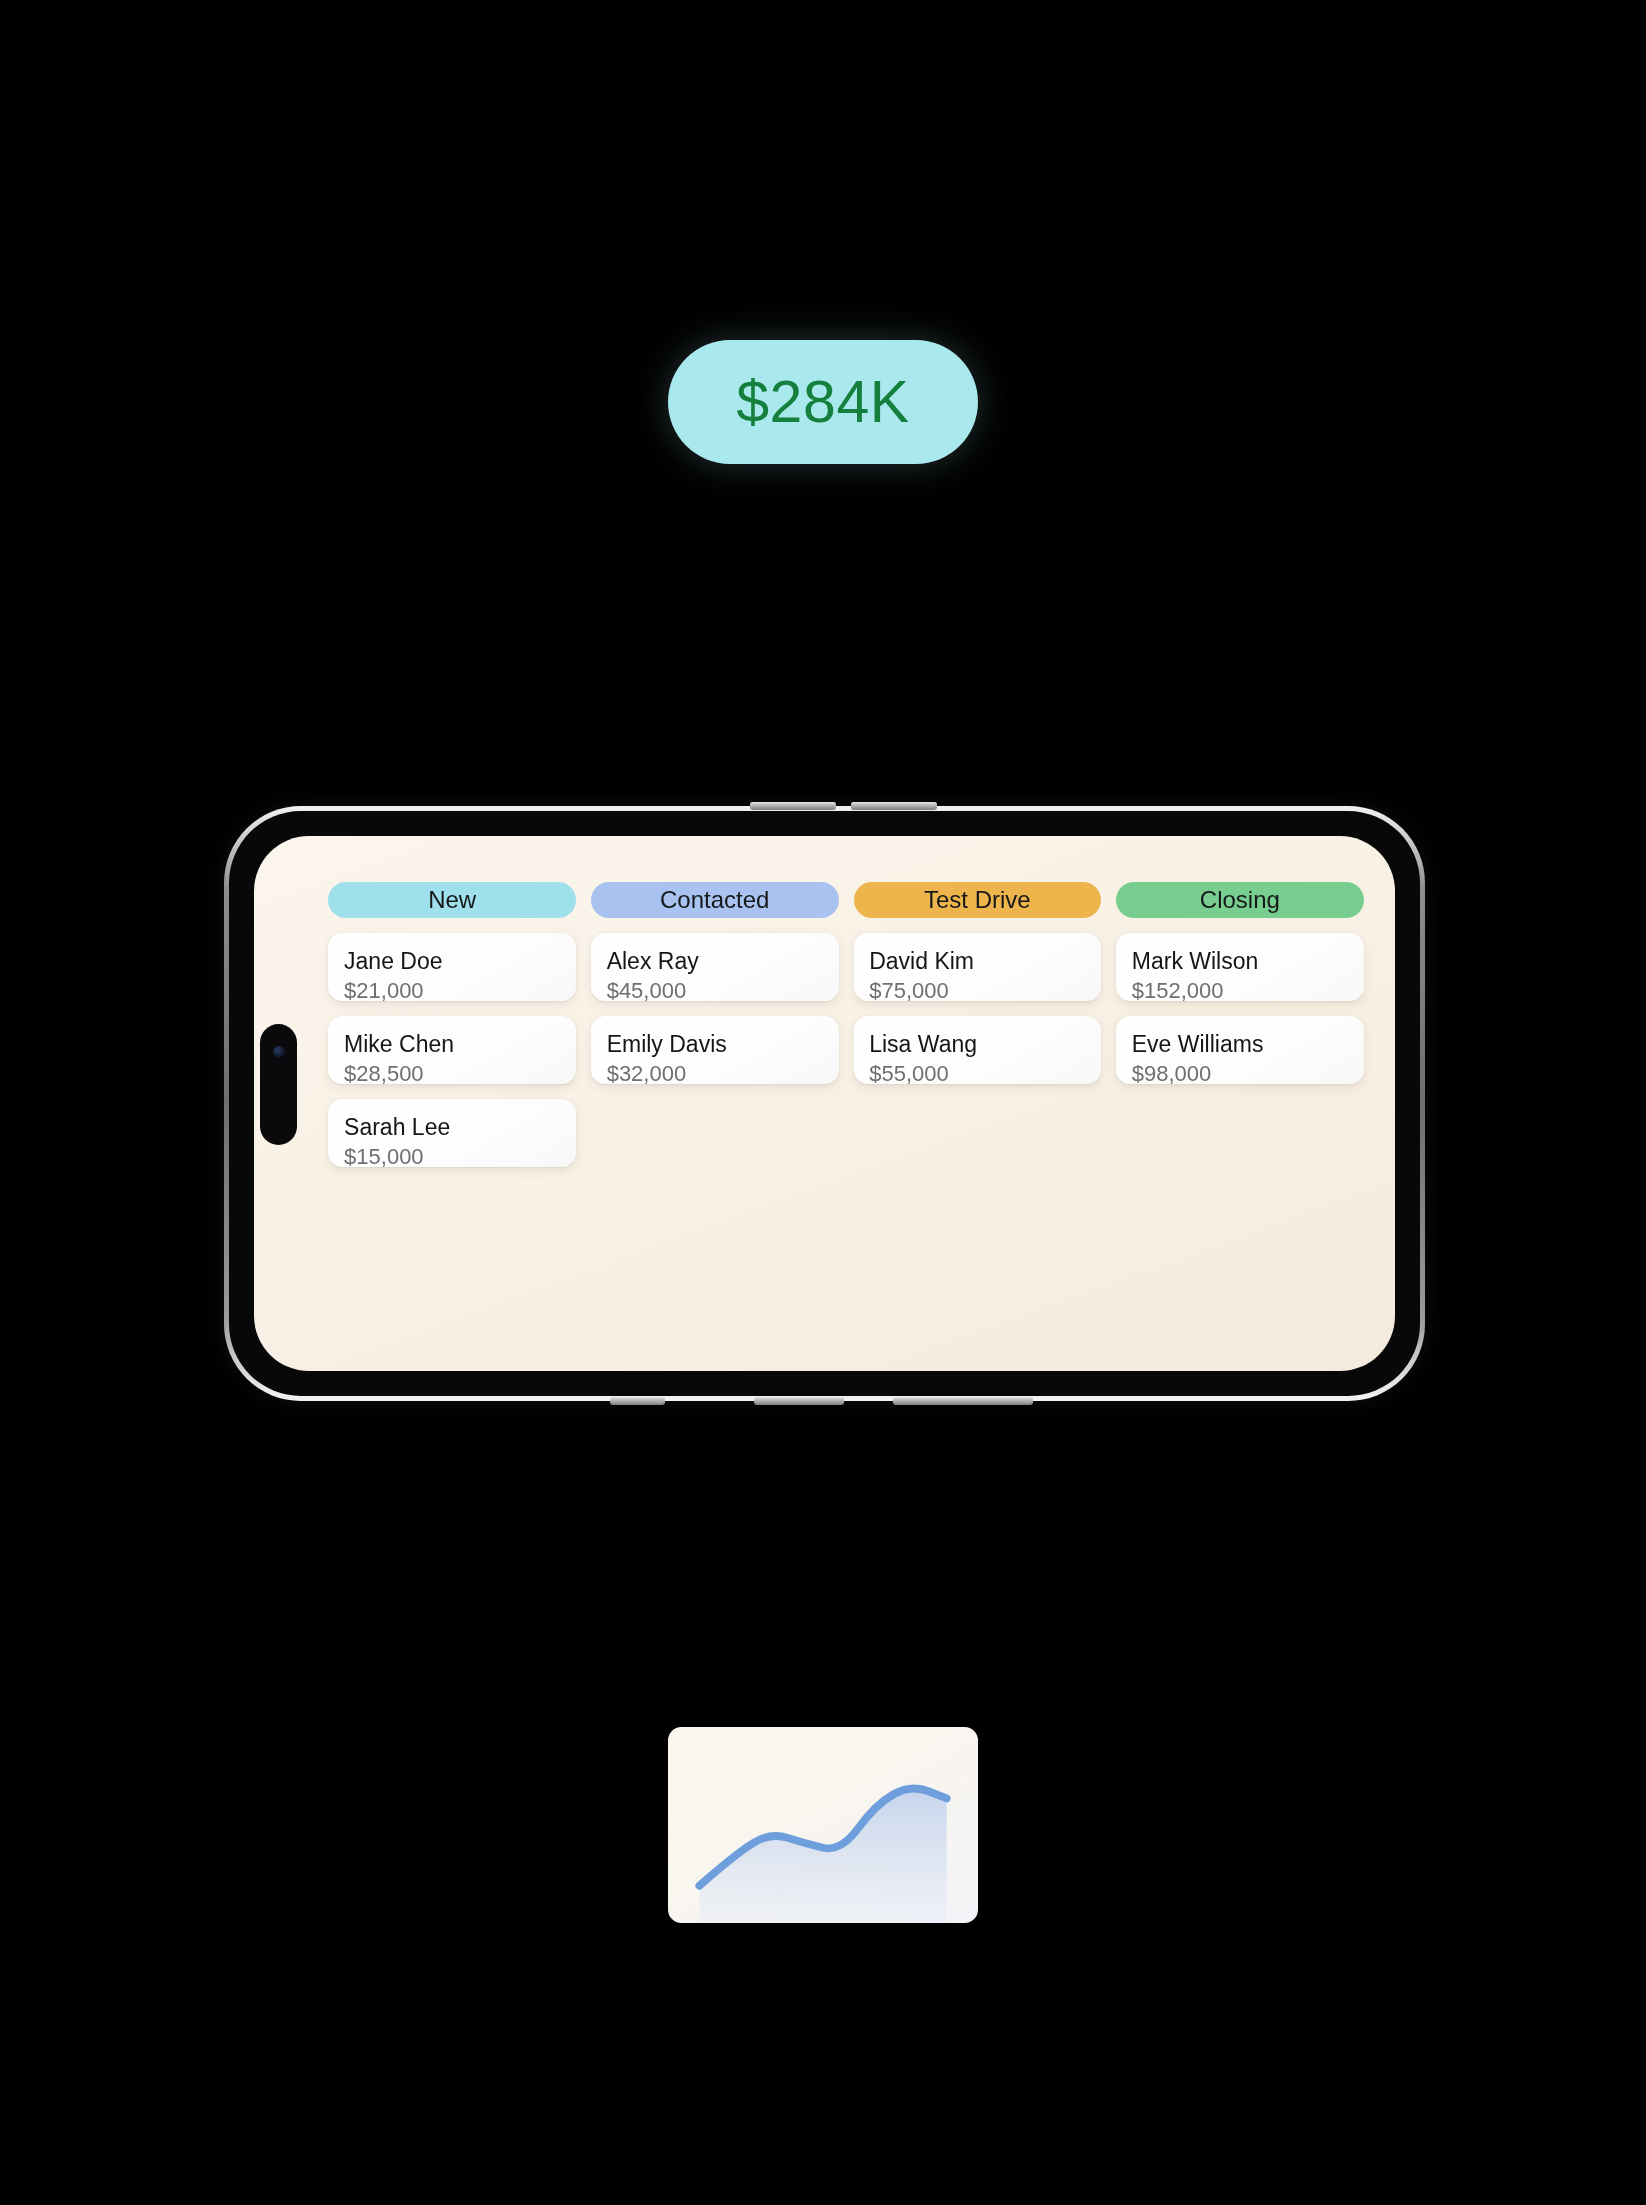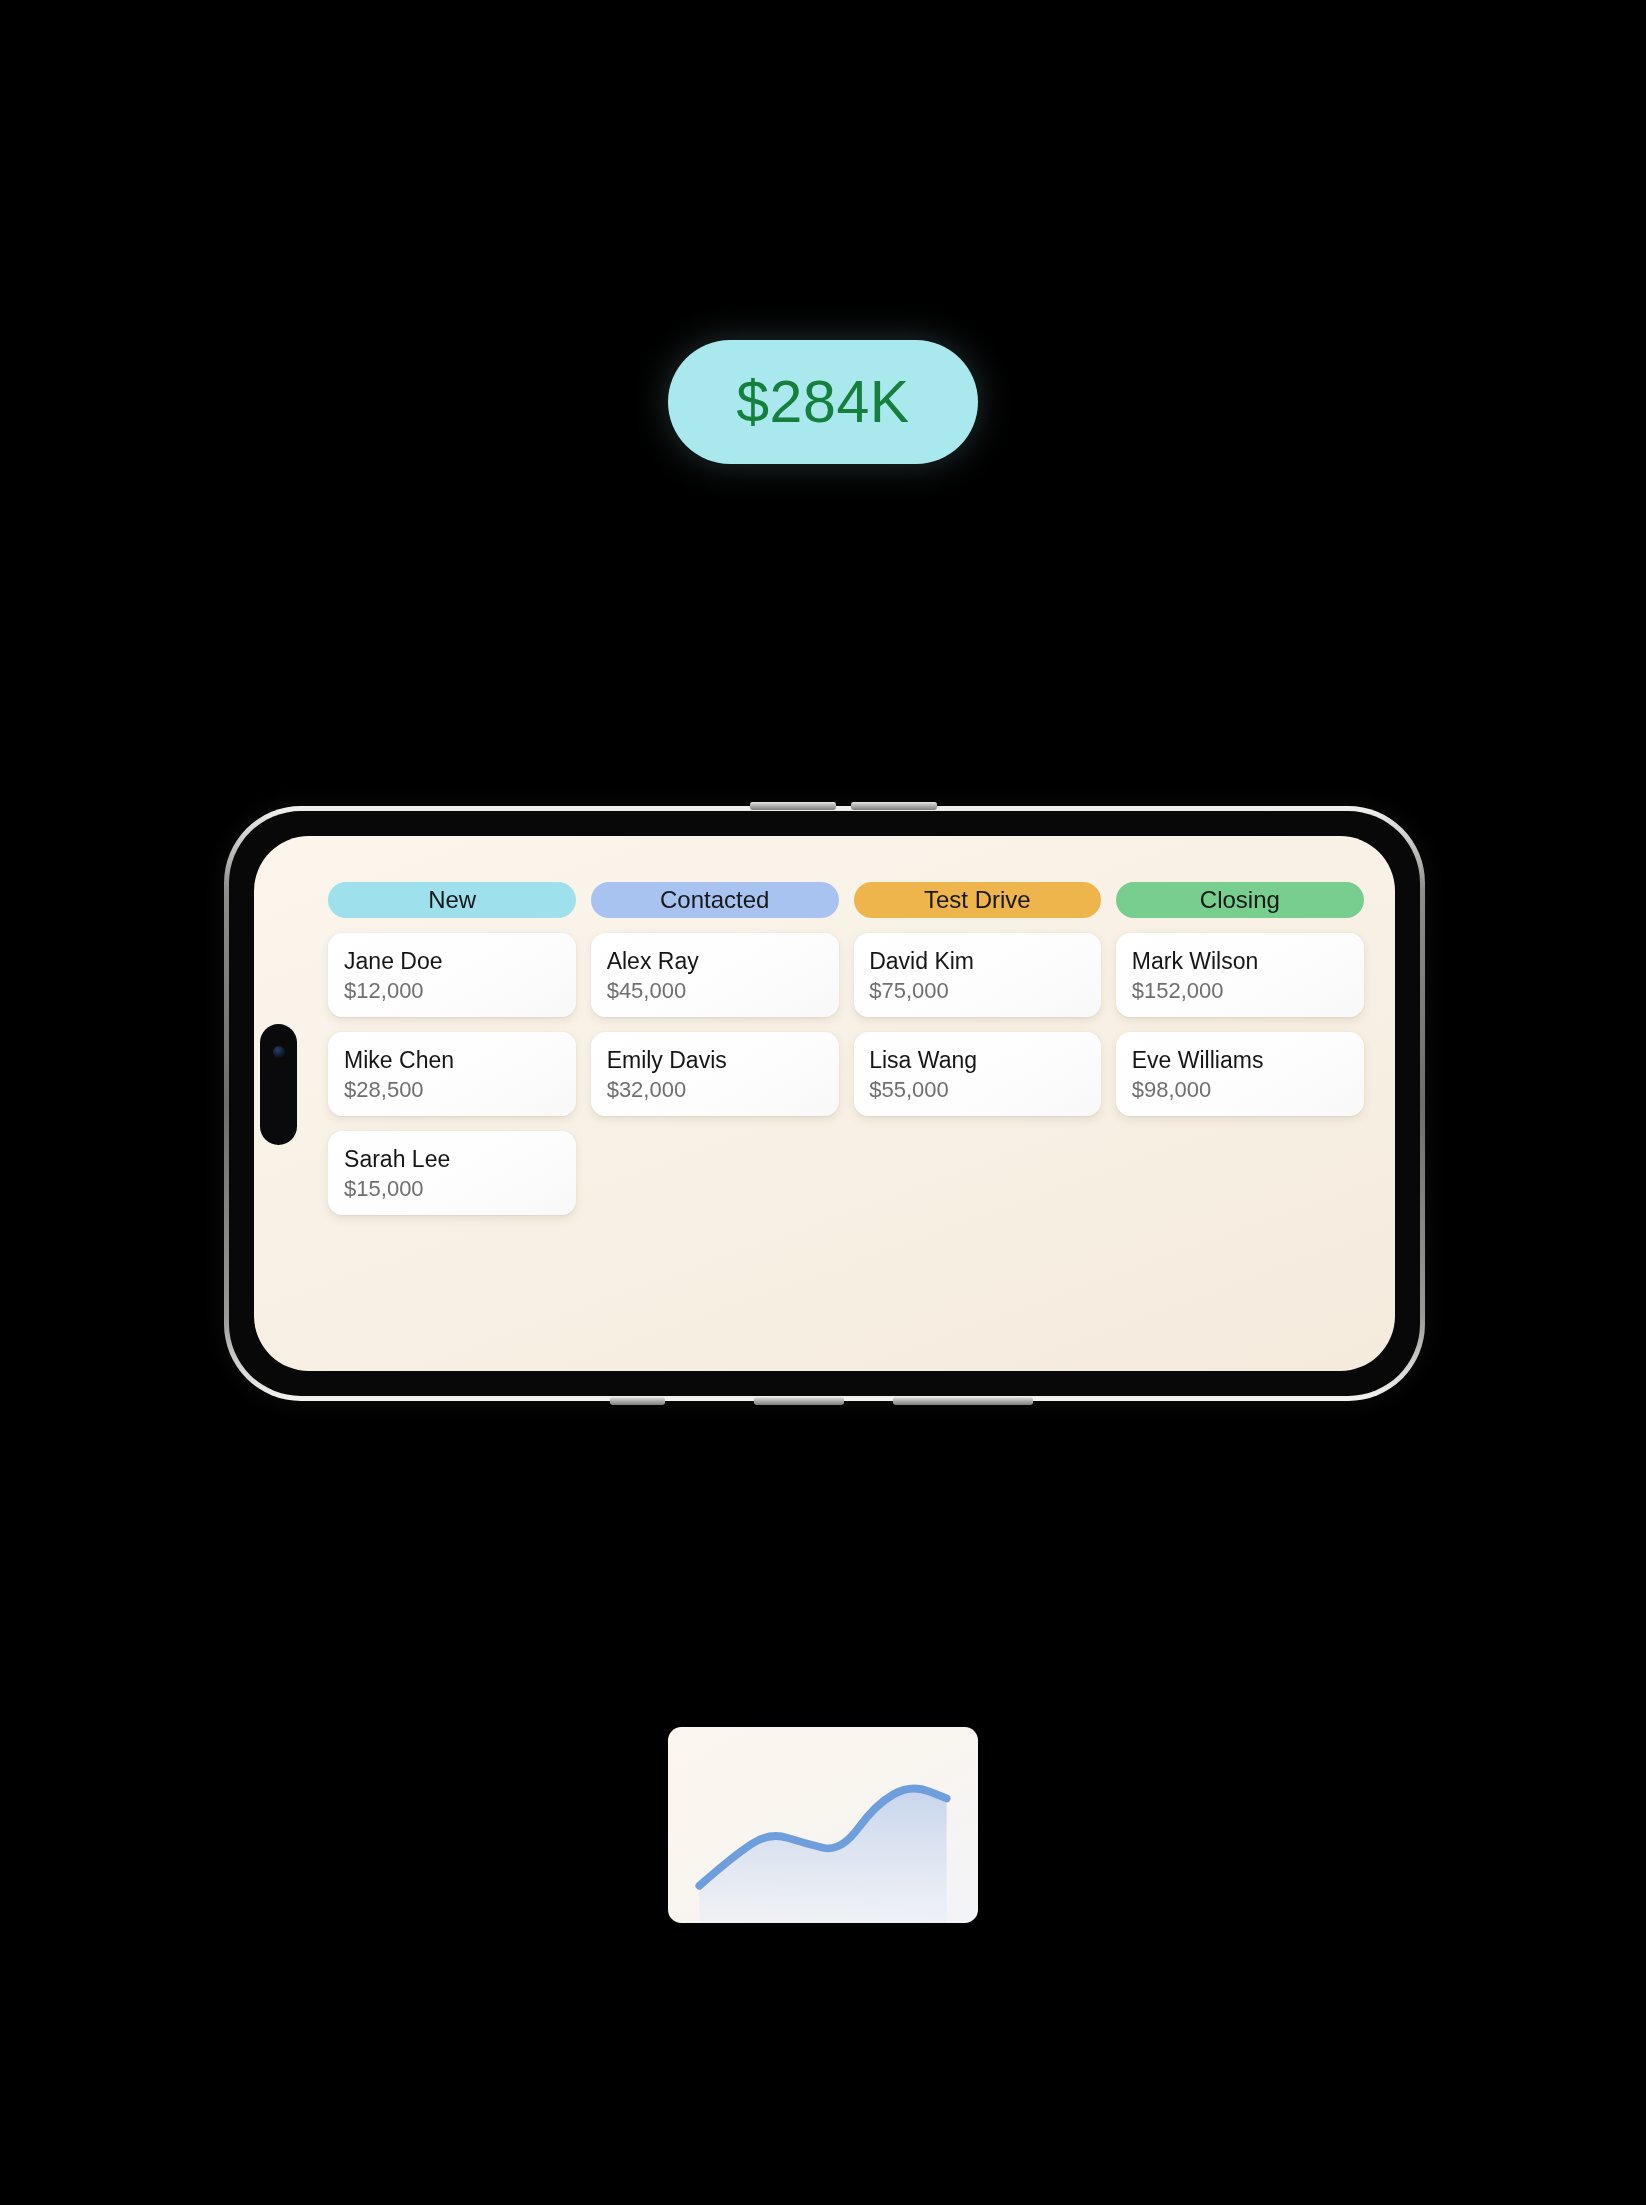--- a/index.html
+++ b/index.html
@@ -141,21 +141,21 @@
     font-size: 24px;
     font-weight: 400;
     color: #16181a;
     line-height: 1;
     white-space: nowrap;
   }
 
   .lead-card {
     background: linear-gradient(150deg, #ffffff 0%, #fdfdfd 60%, #f8f8f8 100%);
     border-radius: 14.5px;
-    height: 84px;
+    height: 68px;
     margin-bottom: 15px;
     padding: 15.7px 15.7px 0 15.7px;
     box-sizing: border-box;
     box-shadow: 0 3.6px 9.6px rgba(90, 70, 45, 0.10),
                 0 0.6px 1.8px rgba(90, 70, 45, 0.08);
     flex: 0 0 auto;
   }
   .lead-name {
     font-size: 23px;
     font-weight: 400;
@@ -210,21 +210,21 @@
       </div>
 
       <div id="kanban">
 
         <div class="kanban-column">
           <div class="stage-pill" style="background:#9ee0ec;">
             <span class="stage-pill-label">New</span>
           </div>
           <div class="lead-card">
             <div class="lead-name">Jane Doe</div>
-            <div class="lead-amount">$12,000</div>
+            <div class="lead-amount">$21,000</div>
           </div>
           <div class="lead-card">
             <div class="lead-name">Mike Chen</div>
             <div class="lead-amount">$28,500</div>
           </div>
           <div class="lead-card">
             <div class="lead-name">Sarah Lee</div>
             <div class="lead-amount">$15,000</div>
           </div>
         </div>

